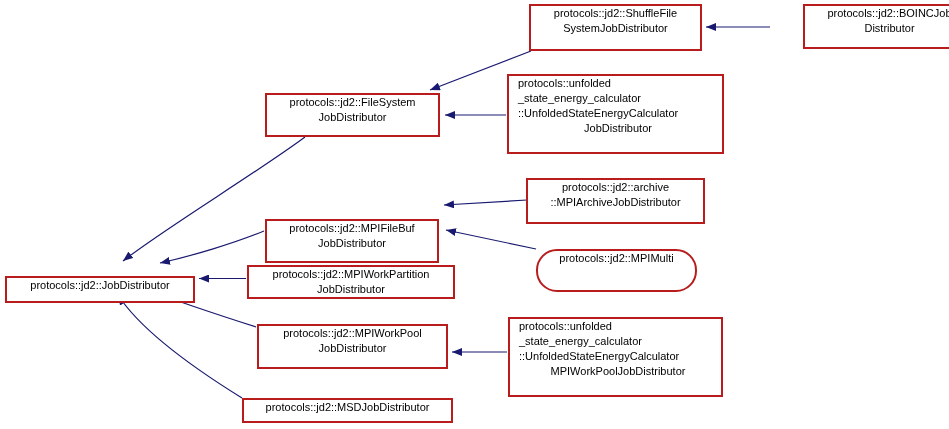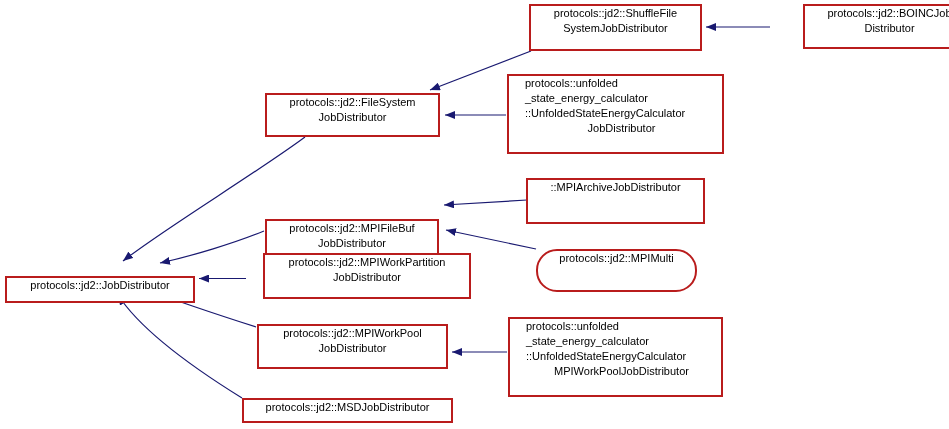--- a/index.html
+++ b/index.html
@@ -34,32 +34,32 @@
     flex-direction: column;
     text-align: center;
     cursor: pointer;
   }
   .node .ln {
     display: block;
     white-space: nowrap;
   }
   .node.align-left {
     text-align: left;
-    padding-left: 16px;
+    padding-left: 9px;
     padding-right: 4px;
   }
   .node.align-left .ln.center {
     text-align: center;
   }
 
   
   #n-jobdistributor   { left: 5px;   top: 264px; width: 190px; height: 27px; margin-top: 12px; }
   #n-filesystem       { left: 265px; top: 93px;  width: 175px; height: 44px; }
   #n-mpifilebuf       { left: 265px; top: 187px; width: 174px; height: 44px; margin-top: 32px; }
-  #n-workpartition    { left: 247px; top: 253px; width: 208px; height: 46px; margin-left: 16px; }
+  #n-workpartition    { left: 247px; top: 265px; width: 208px; height: 34px; }
   #n-workpool         { left: 257px; top: 324px; width: 191px; height: 45px; }
   #n-msd              { left: 242px; top: 398px; width: 211px; height: 25px; }
   #n-shuffle          { left: 529px; top: 4px;   width: 173px; height: 47px; }
   #n-boinc            { left: 771px; top: 4px;   width: 173px; height: 45px; margin-left: 32px; }
   #n-unfolded-jd      { left: 507px; top: 74px;  width: 217px; height: 80px; }
   #n-archive          { left: 526px; top: 178px; width: 179px; height: 46px; }
   #n-mpimulti         { left: 536px; top: 249px; width: 161px; height: 43px; border-radius: 21px; }
   #n-unfolded-wp      { left: 508px; top: 317px; width: 215px; height: 80px; }
 </style>
 </head>
@@ -127,20 +127,21 @@
   </div>
 
   <div class="node align-left" id="n-unfolded-jd">
     <span class="ln">protocols::unfolded</span>
     <span class="ln">_state_energy_calculator</span>
     <span class="ln">::UnfoldedStateEnergyCalculator</span>
     <span class="ln center">JobDistributor</span>
   </div>
 
   <div class="node" id="n-archive">
+    <span class="ln">protocols::jd2::archive</span>
     <span class="ln">::MPIArchiveJobDistributor</span>
   </div>
 
   <div class="node" id="n-mpimulti">
     <span class="ln">protocols::jd2::MPIMulti</span>
   </div>
 
   <div class="node align-left" id="n-unfolded-wp">
     <span class="ln">protocols::unfolded</span>
     <span class="ln">_state_energy_calculator</span>

